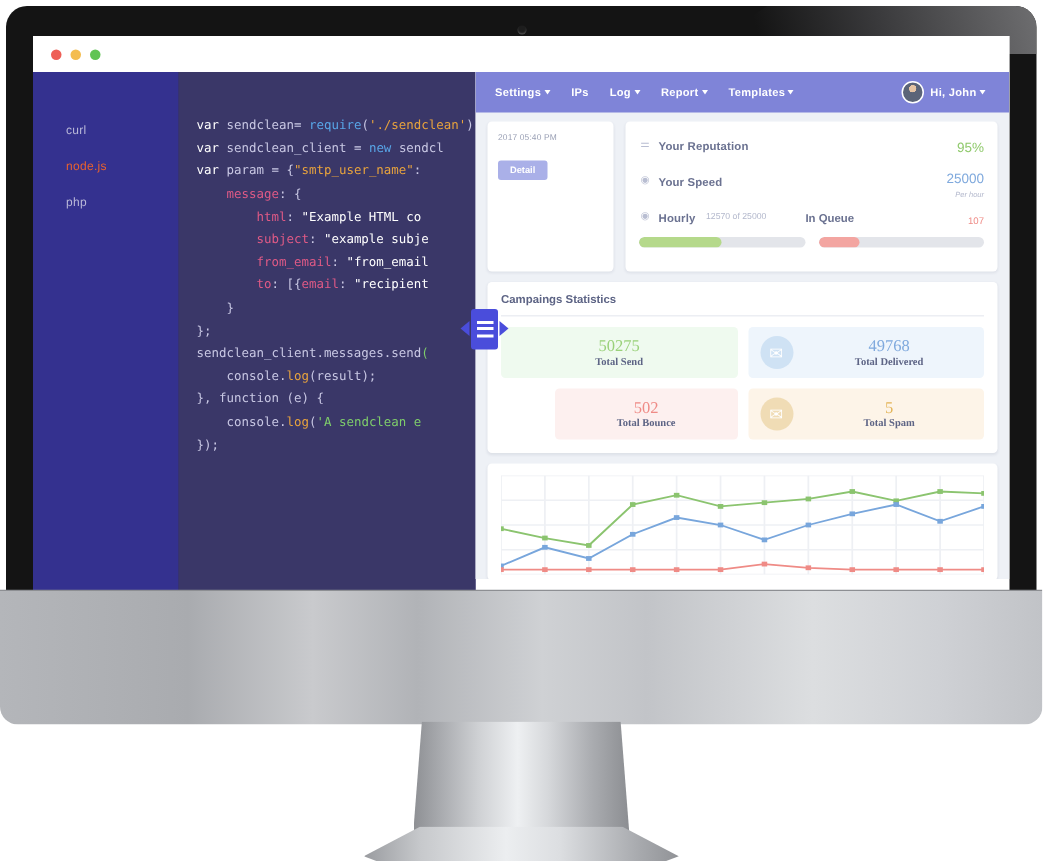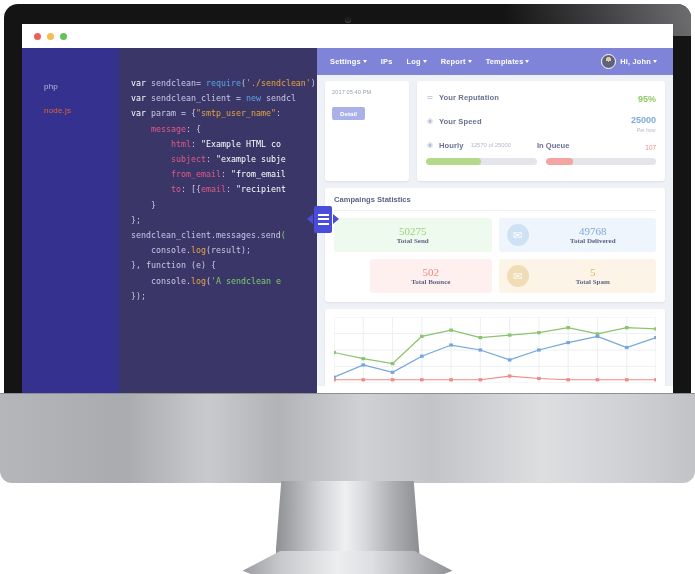--- a/index.html
+++ b/index.html
@@ -170,21 +170,21 @@
   }
   #reputation-card { flex: 1; padding: 7px 9px 16px 9px; }
   .rep-row { display: flex; align-items: center; margin-bottom: 3px; }
   .rep-ico {
     width: 8px; height: 8px; margin-right: 5px;
     color: #b9bed2; font-size: 7px; line-height: 8px; text-align: center; flex: none;
   }
   .rep-label { font-size: 7.6px; color: #6b7291; font-weight: bold; letter-spacing: .1px; }
   .rep-sub { font-size: 5.8px; color: #b3b8cc; margin-left: 7px; font-weight: normal; }
   .rep-val { margin-left: auto; text-align: right; }
-  .rep-val .big { font-size: 9px; font-weight: bold; line-height: 10px; }
+  .rep-val .big { font-size: 9px; font-weight: normal; line-height: 10px; }
   .v-green { color: #8fc96b; }
   .v-blue  { color: #7fa9dd; }
   .rep-val .unit { font-size: 5px; color: #b3b8cc; font-style: italic; display: block; line-height: 6px; }
   .v-red { color: #ef8b86; font-size: 6.4px; }
   #rep-queue-label { font-size: 7.6px; color: #6b7291; font-weight: bold; margin-left: 26px; }
   .bar-row { display: flex; gap: 9px; margin-top: 4px; }
   .bar { height: 7px; border-radius: 4px; background: #e3e5ea; flex: 1; overflow: hidden; }
   .bar > i { display: block; height: 100%; border-radius: 4px; }
   .bar-green > i { background: #b5d98b; }
   .bar-red   > i { background: #f3a5a1; }
@@ -236,22 +236,23 @@
       <span class="dot red"></span>
       <span class="dot yellow"></span>
       <span class="dot green"></span>
     </div>
 
     <div id="browser-body">
 
       <div id="code-panel">
 
         <div id="lang-sidebar">
+          <div class="lang-item">curl</div>
+          <div class="lang-item active">node.js</div>
           <div class="lang-item">php</div>
-          <div class="lang-item active">node.js</div>
         </div>
 
         <div id="code-area">
           <div class="code-line"><span class="tk-wt">var</span> <span class="tk-pl">sendclean= </span><span class="tk-blue">require</span><span class="tk-pl">(</span><span class="tk-str">'./sendclean'</span><span class="tk-pl">);</span></div>
           <div class="code-line"><span class="tk-wt">var</span> <span class="tk-pl">sendclean_client = </span><span class="tk-blue">new</span><span class="tk-pl"> sendcl</span></div>
           <div class="code-line"><span class="tk-wt">var</span> <span class="tk-pl">param = {</span><span class="tk-str">"smtp_user_name"</span><span class="tk-pl">:</span></div>
           <div class="code-line">    <span class="tk-prop">message</span><span class="tk-pl">: {</span></div>
           <div class="code-line">        <span class="tk-prop">html</span><span class="tk-pl">: </span><span class="tk-wt">"Example HTML co</span></div>
           <div class="code-line">        <span class="tk-prop">subject</span><span class="tk-pl">: </span><span class="tk-wt">"example subje</span></div>
           <div class="code-line">        <span class="tk-prop">from_email</span><span class="tk-pl">: </span><span class="tk-wt">"from_email</span></div>

